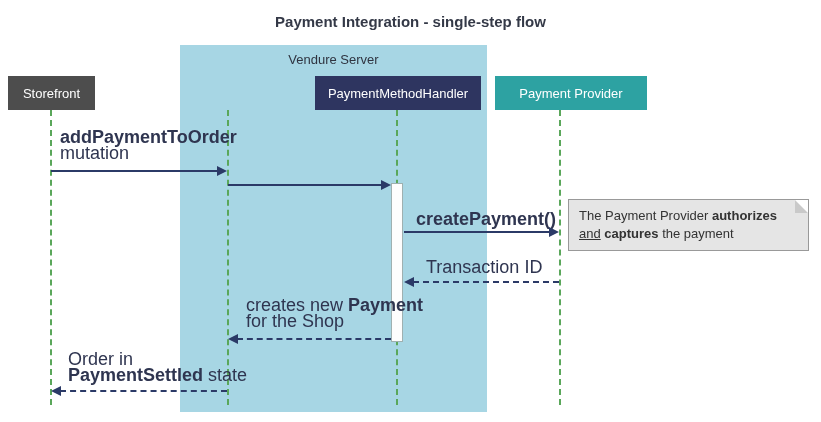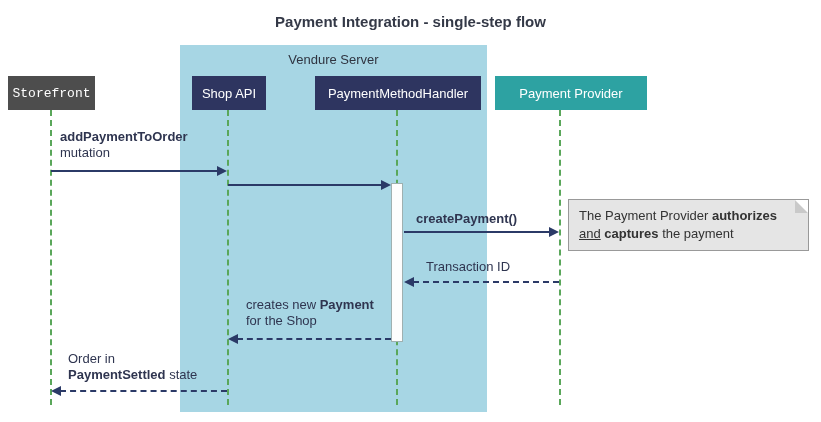--- a/index.html
+++ b/index.html
@@ -45,36 +45,36 @@
   }
 
   .participant {
     position: absolute;
     top: 76px; height: 34px;
     display: flex; align-items: center; justify-content: center;
     color: #ffffff;
     font-size: 13px;
     white-space: nowrap;
   }
-  .p-storefront { left: 8px;   width: 87px;  background: #4d4d4d; font-family: Liberation Mono, monospace; }
+  .p-storefront { left: 8px;   width: 87px;  background: #4d4d4d; }
   .p-shopapi    { left: 192px; width: 74px;  background: #2e3560; }
   .p-handler    { left: 315px; width: 166px; background: #2e3560; }
   .p-provider   { left: 495px; width: 152px; background: #2da2a2; }
 
   .activation {
     position: absolute;
     left: 391px; top: 183px;
     width: 12px; height: 159px;
     background: #fdfdfd;
     border: 1px solid #9fb0b0;
   }
 
   .msg-label {
     position: absolute;
-    font-size: 13px;
+    font-size: 18px;
     line-height: 16px;
     color: #2f3550;
     white-space: nowrap;
   }
   .bold { font-weight: bold; }
 
   .arrow-line {
     position: absolute;
     height: 0;
     border-top: 2px solid #2b3a67;
@@ -121,21 +121,20 @@
   <div class="server-box">
     <div class="server-label">Vendure Server</div>
   </div>
 
   <div class="lifeline" style="left:50px"></div>
   <div class="lifeline" style="left:227px"></div>
   <div class="lifeline" style="left:396px"></div>
   <div class="lifeline" style="left:559px"></div>
 
   <div class="participant p-storefront">Storefront</div>
-  <div class="participant p-shopapi">Shop API</div>
   <div class="participant p-handler">PaymentMethodHandler</div>
   <div class="participant p-provider">Payment Provider</div>
 
   <div class="activation"></div>
 
   <div class="msg-label" style="left:60px; top:129px">
     <div class="bold">addPaymentToOrder</div>
     <div>mutation</div>
   </div>
   <div class="arrow-line" style="left:51px; top:170px; width:167px"></div>

